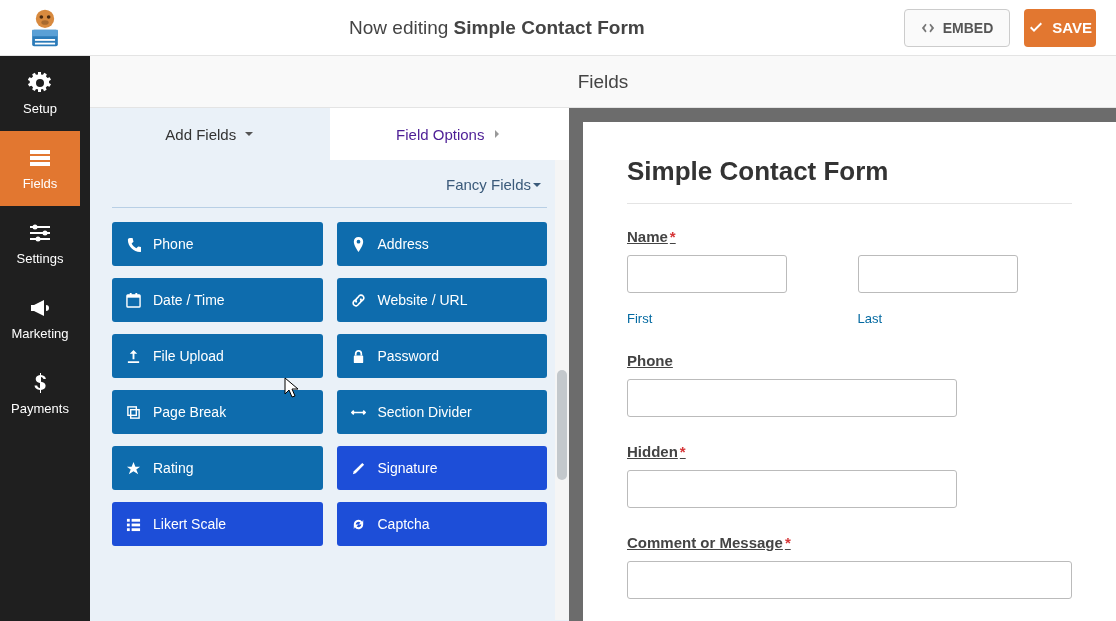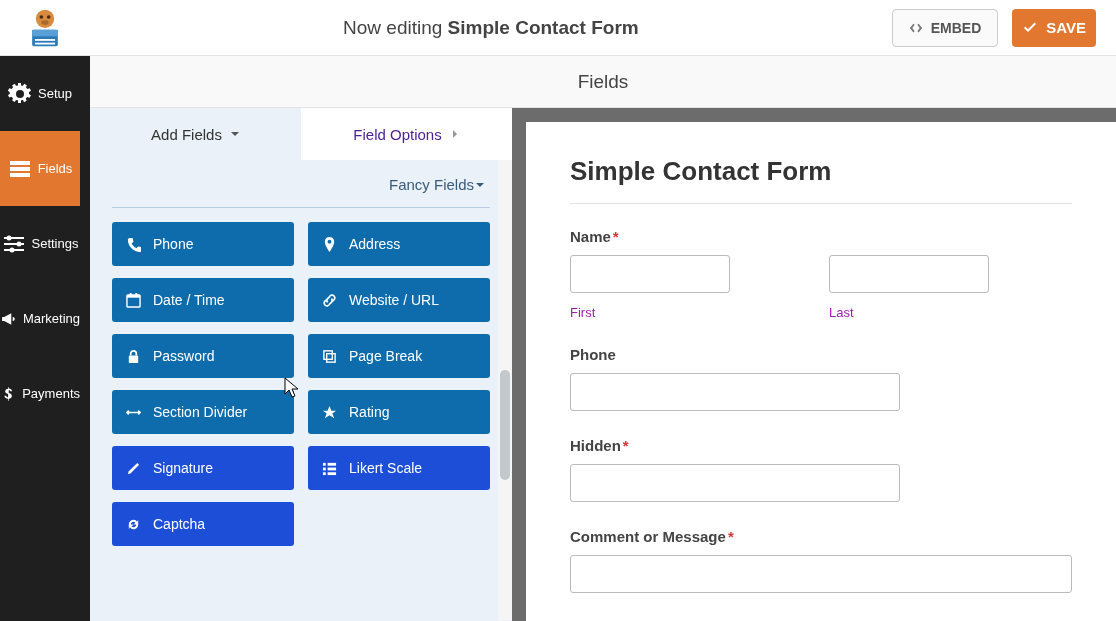--- a/index.html
+++ b/index.html
@@ -13,44 +13,44 @@
   .logo svg { width: 44px; height: 44px; }
   .title-wrap { flex:1; text-align:center; font-size: 19px; color:#444; font-weight:300; }
   .title-wrap b { font-weight:700; color:#444; }
   .top-buttons { display:flex; gap:14px; padding-right:20px; }
   .btn-embed {
     border:1px solid #ccc; background:#fafafa; color:#555; font-weight:600;
     padding:10px 16px; border-radius:4px; font-size:14px; display:flex; align-items:center; gap:8px;
   }
   .btn-save {
     background:#e27730; color:#fff; border:none; font-weight:700;
-    padding:10px 10px; border-radius:4px; font-size:15px; display:flex; align-items:center; gap:8px;
+    padding:10px 4px; border-radius:4px; font-size:15px; display:flex; align-items:center; gap:8px;
   }
   .sidebar {
     position:absolute; left:0; top:56px; width:90px; height:565px;
     background:#1f1f1f; display:flex; flex-direction:column;
   }
   .side-item {
-    width:80px; height:75px; color:#fff; display:flex; flex-direction:row;
+    width:80px; height:75px; color:#fff; display:flex; flex-direction:column;
     align-items:center; justify-content:center; gap:6px; cursor:pointer;
     font-size:13px;
   }
   .side-item.active { background:#e27730; }
   .side-item svg { width:24px; height:24px; fill:#fff; }
   .panel {
     position:absolute; left:90px; top:56px; width:1026px; height:565px;
     background:#f1f1f1; display:flex; flex-direction:column;
   }
   .panel-head {
     height:52px; background:#f9f9f9; display:flex; align-items:center; justify-content:center;
     font-size:19px; color:#444; font-weight:400; border-bottom:1px solid #e4e4e4;
   }
   .panel-body { flex:1; display:flex; overflow:hidden; }
   .left-col {
-    width:422px; background:#eaf1f8; position:relative; display:flex; flex-direction:column;
+    width:479px; background:#eaf1f8; position:relative; display:flex; flex-direction:column;
   }
   .lc-tabs { display:flex; height:52px; background:#eaf1f8; }
   .lc-tab {
     flex:1; display:flex; align-items:center; justify-content:center; gap:8px;
     font-size:15px; color:#555; cursor:pointer;
   }
   .lc-tab.active { background:#eaf1f8; font-weight:500; color:#333; }
   .lc-tab.inactive { background:#fff; color:#4c1d95; }
   .group-head {
     display:flex; align-items:center; justify-content:flex-end;
@@ -76,30 +76,30 @@
   }
   .preview-col {
     flex:1; background:#6c6c6c; padding:14px 0 0 14px; overflow:hidden;
   }
   .form-card {
     background:#fff; width:100%; height:100%; padding:34px 44px; overflow-y:auto;
   }
   .form-title { font-size:26px; font-weight:700; color:#333; margin-bottom:16px; }
   .hr { border:none; border-top:1px solid #e4e4e4; margin:12px 0 24px; }
   .fgroup { margin-bottom:26px; }
-  .flabel { font-size:15px; font-weight:600; color:#444; margin-bottom:10px; display:block; }
+  .flabel { font-size:15px; font-weight:600; color:#444; margin-bottom:10px; display:block;text-decoration:underline; }
   .req { color:#d63638; margin-left:2px; }
   .name-row { display:flex; gap:16px; }
   .name-col { flex:1; }
   .input {
     width:100%; height:38px; border:1px solid #bbb; border-radius:3px; padding:0 10px; font-size:14px; background:#fff;
   }
   .input.wide { max-width:330px; }
   .input.full { max-width:none; }
-  .sublabel { font-size:13px; color:#a21caf; margin-top:12px; }
+  .sublabel { font-size:13px; color:#0369a1; margin-top:18px; }
   .cursor-ptr {
     position:absolute; left:284px; top:377px; pointer-events:none;
   }
 </style>
 </head>
 <body>
 
 <div class="topbar">
   <div class="logo">
     <svg viewBox="0 0 48 48">
@@ -221,20 +221,26 @@
               <rect x="4" y="0" width="2" height="3"></rect>
               <rect x="10" y="0" width="2" height="3"></rect>
             </svg>
             <span>Date / Time</span>
           </button>
           <button class="field-btn">
             <svg viewBox="0 0 16 16">
               <path d="M6 10a3 3 0 010-4l2-2a3 3 0 114 4l-1 1M10 6a3 3 0 010 4l-2 2a3 3 0 11-4-4l1-1" fill="none" stroke="#fff" stroke-width="1.8"></path>
             </svg>
             <span>Website / URL</span>
+          </button>
+          <button class="field-btn">
+            <svg viewBox="0 0 16 16">
+              <path d="M8 1L4 5h3v6h2V5h3L8 1zM2 13h12v2H2z"></path>
+            </svg>
+            <span>File Upload</span>
           </button>
           <button class="field-btn">
             <svg viewBox="0 0 16 16">
               <rect x="3" y="7" width="10" height="8" rx="1"></rect>
               <path d="M5 7V5a3 3 0 116 0v2" fill="none" stroke="#fff" stroke-width="1.8"></path>
             </svg>
             <span>Password</span>
           </button>
           <button class="field-btn">
             <svg viewBox="0 0 16 16">

